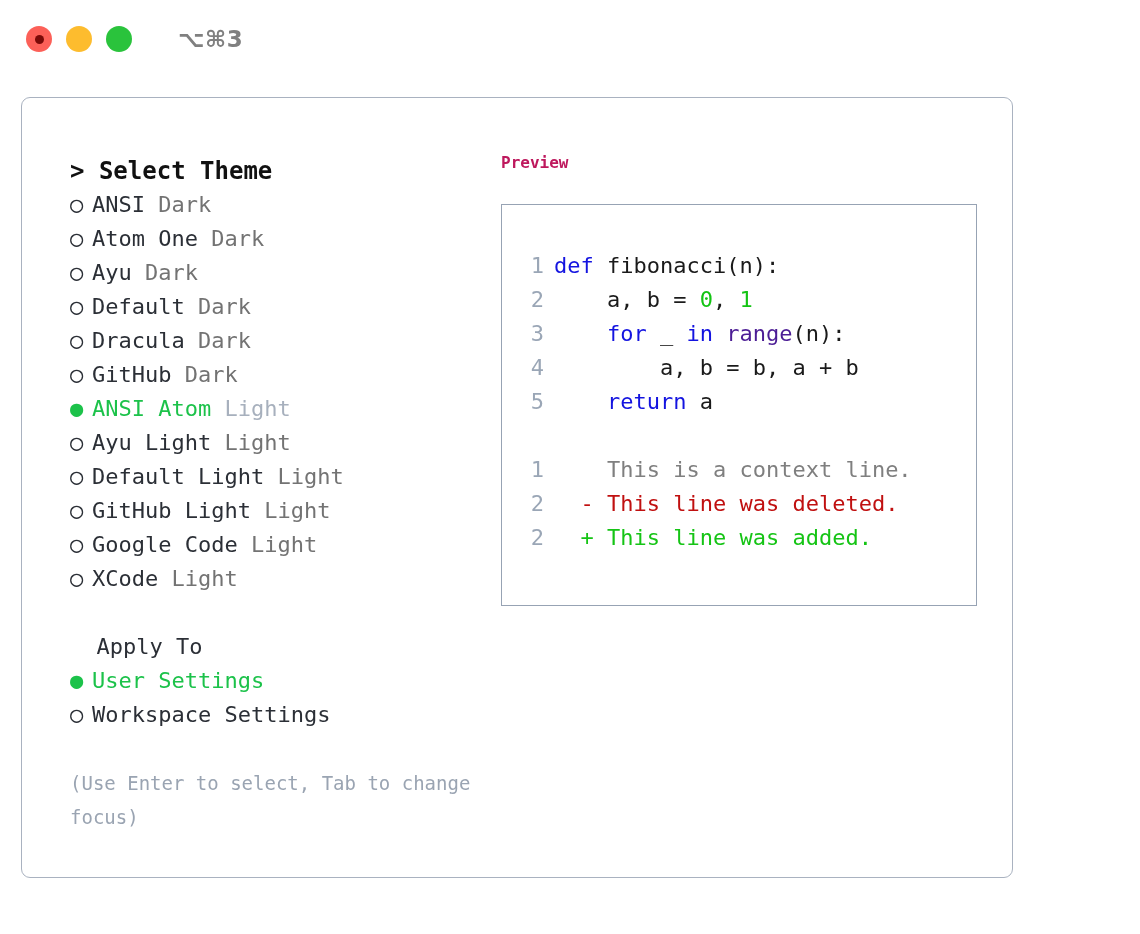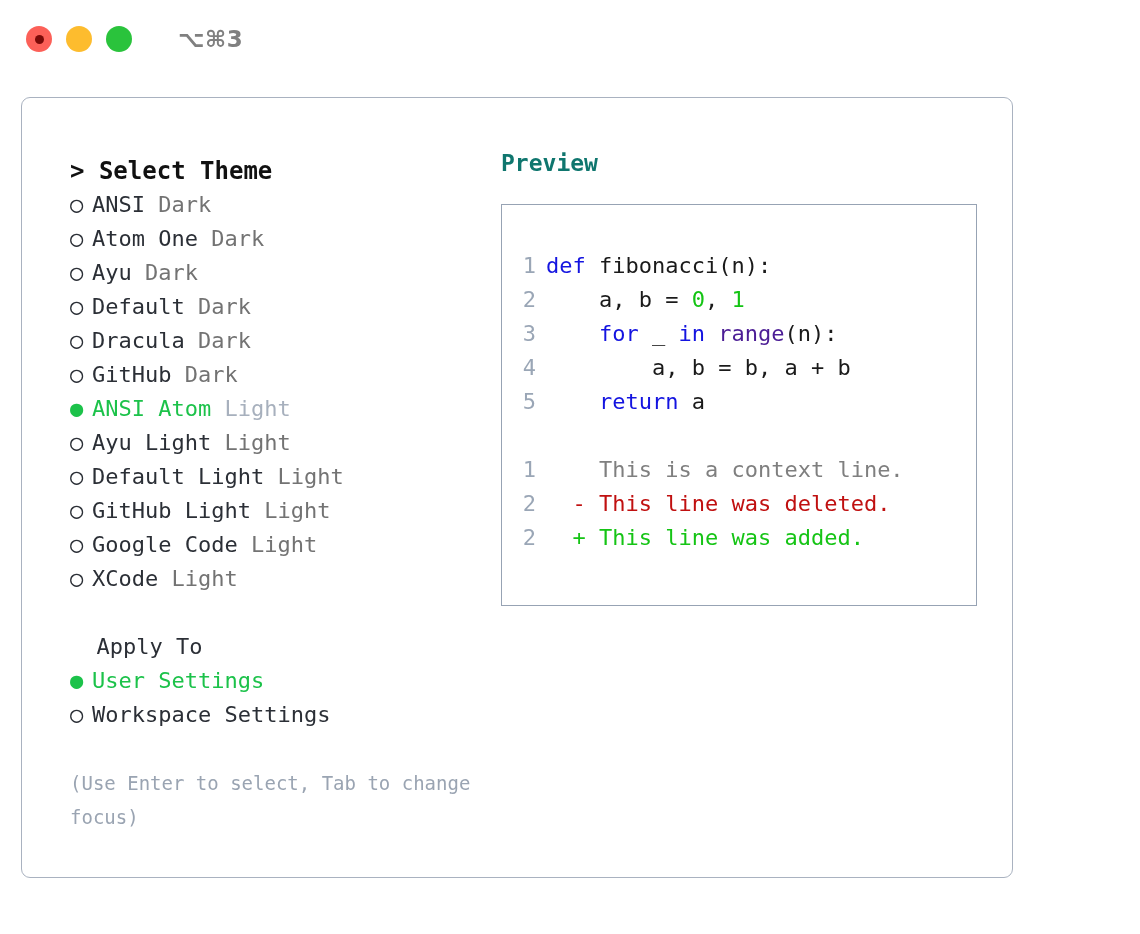--- a/index.html
+++ b/index.html
@@ -128,34 +128,34 @@
     line-height: 34px;
     color: #9aa4b2;
     width: 420px;
     white-space: pre-wrap;
     word-break: break-word;
   }
   .spacer-hint { height: 34px; }
 
   
   .preview-title {
-    font-size: 23px;
+    font-size: 16px;
     font-weight: bold;
-    color: #0f766e;
+    color: #be185d;
     line-height: 34px;
     white-space: pre;
   }
   .preview-box {
     margin-top: 24px;
     width: 476px;
     height: 402px;
     border: 1.5px solid #97a3b4;
     box-sizing: border-box;
     background: #ffffff;
-    padding: 44px 0 0 12px;
+    padding: 44px 0 0 20px;
   }
   .code-line {
     font-size: 22px;
     line-height: 34px;
     white-space: pre;
     color: #1a1a1a;
   }
   .ln {
     display: inline-block;
     width: 22px;

